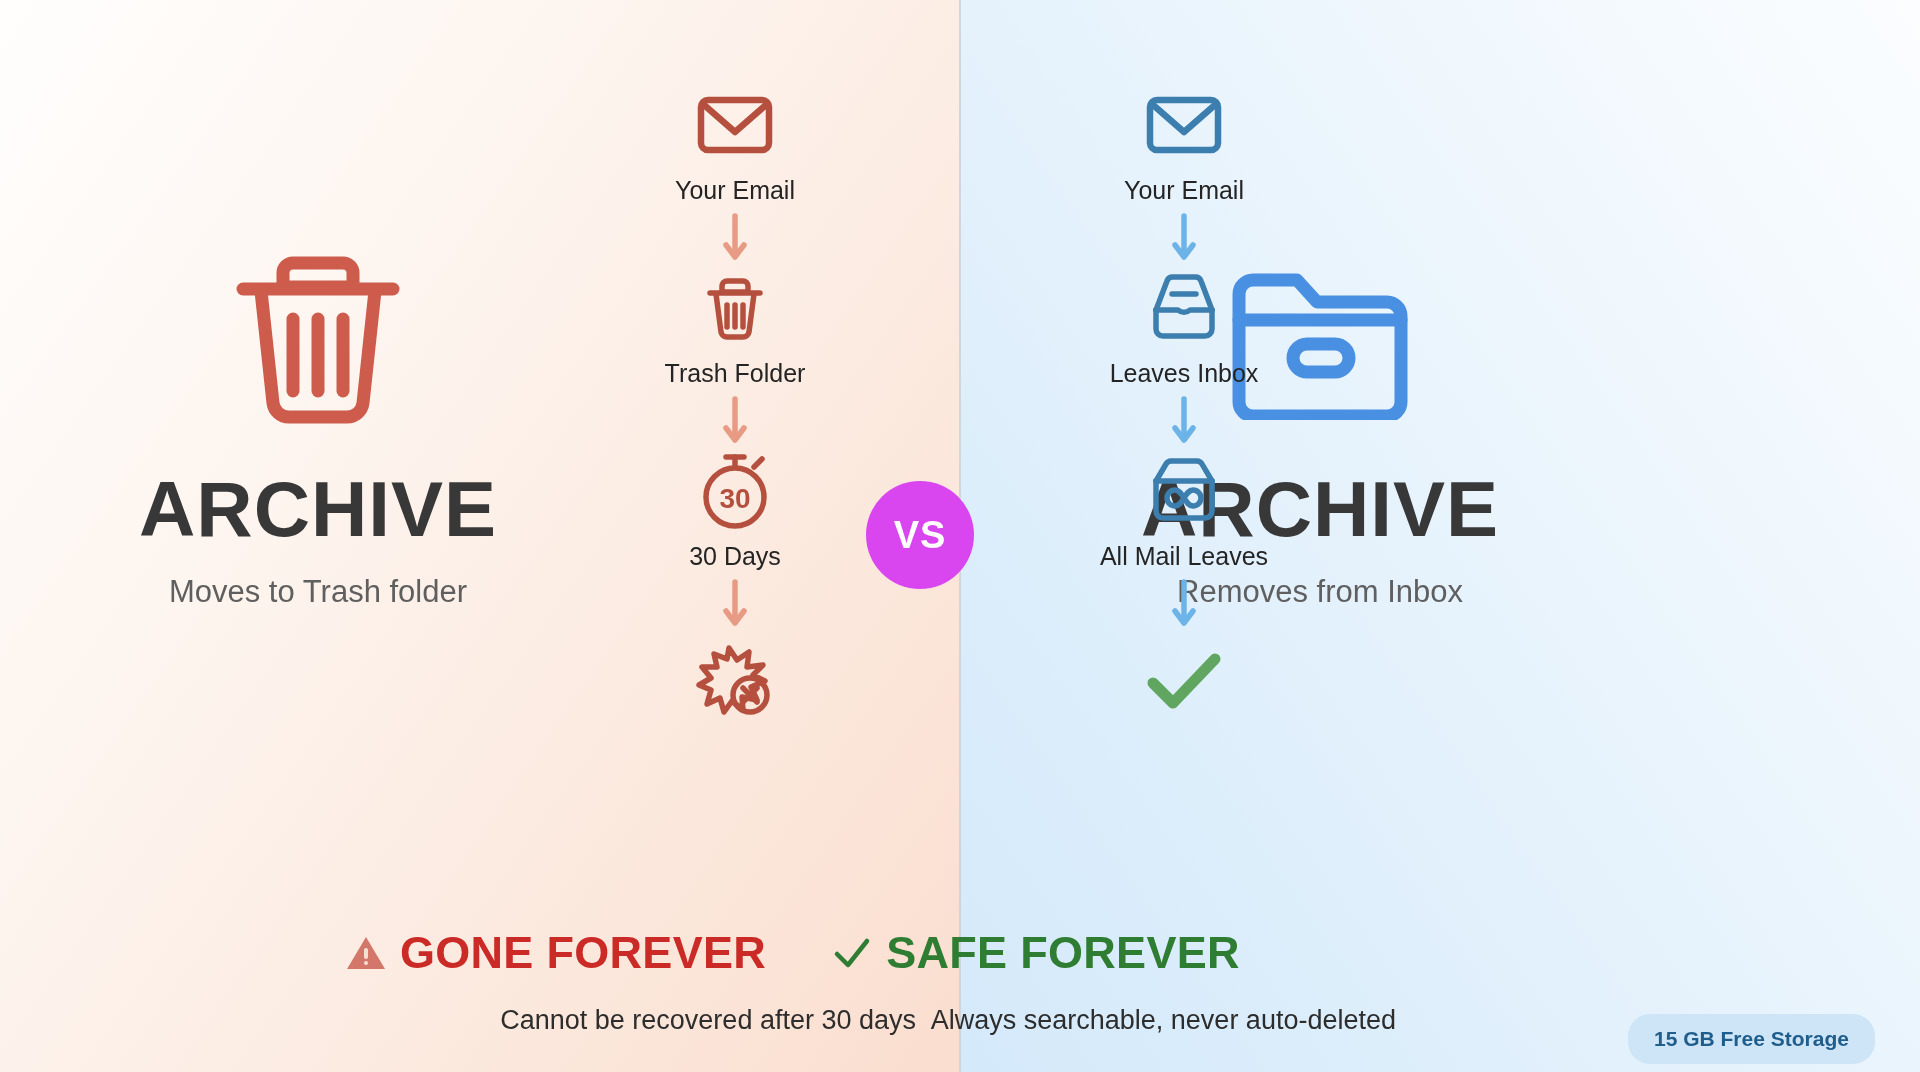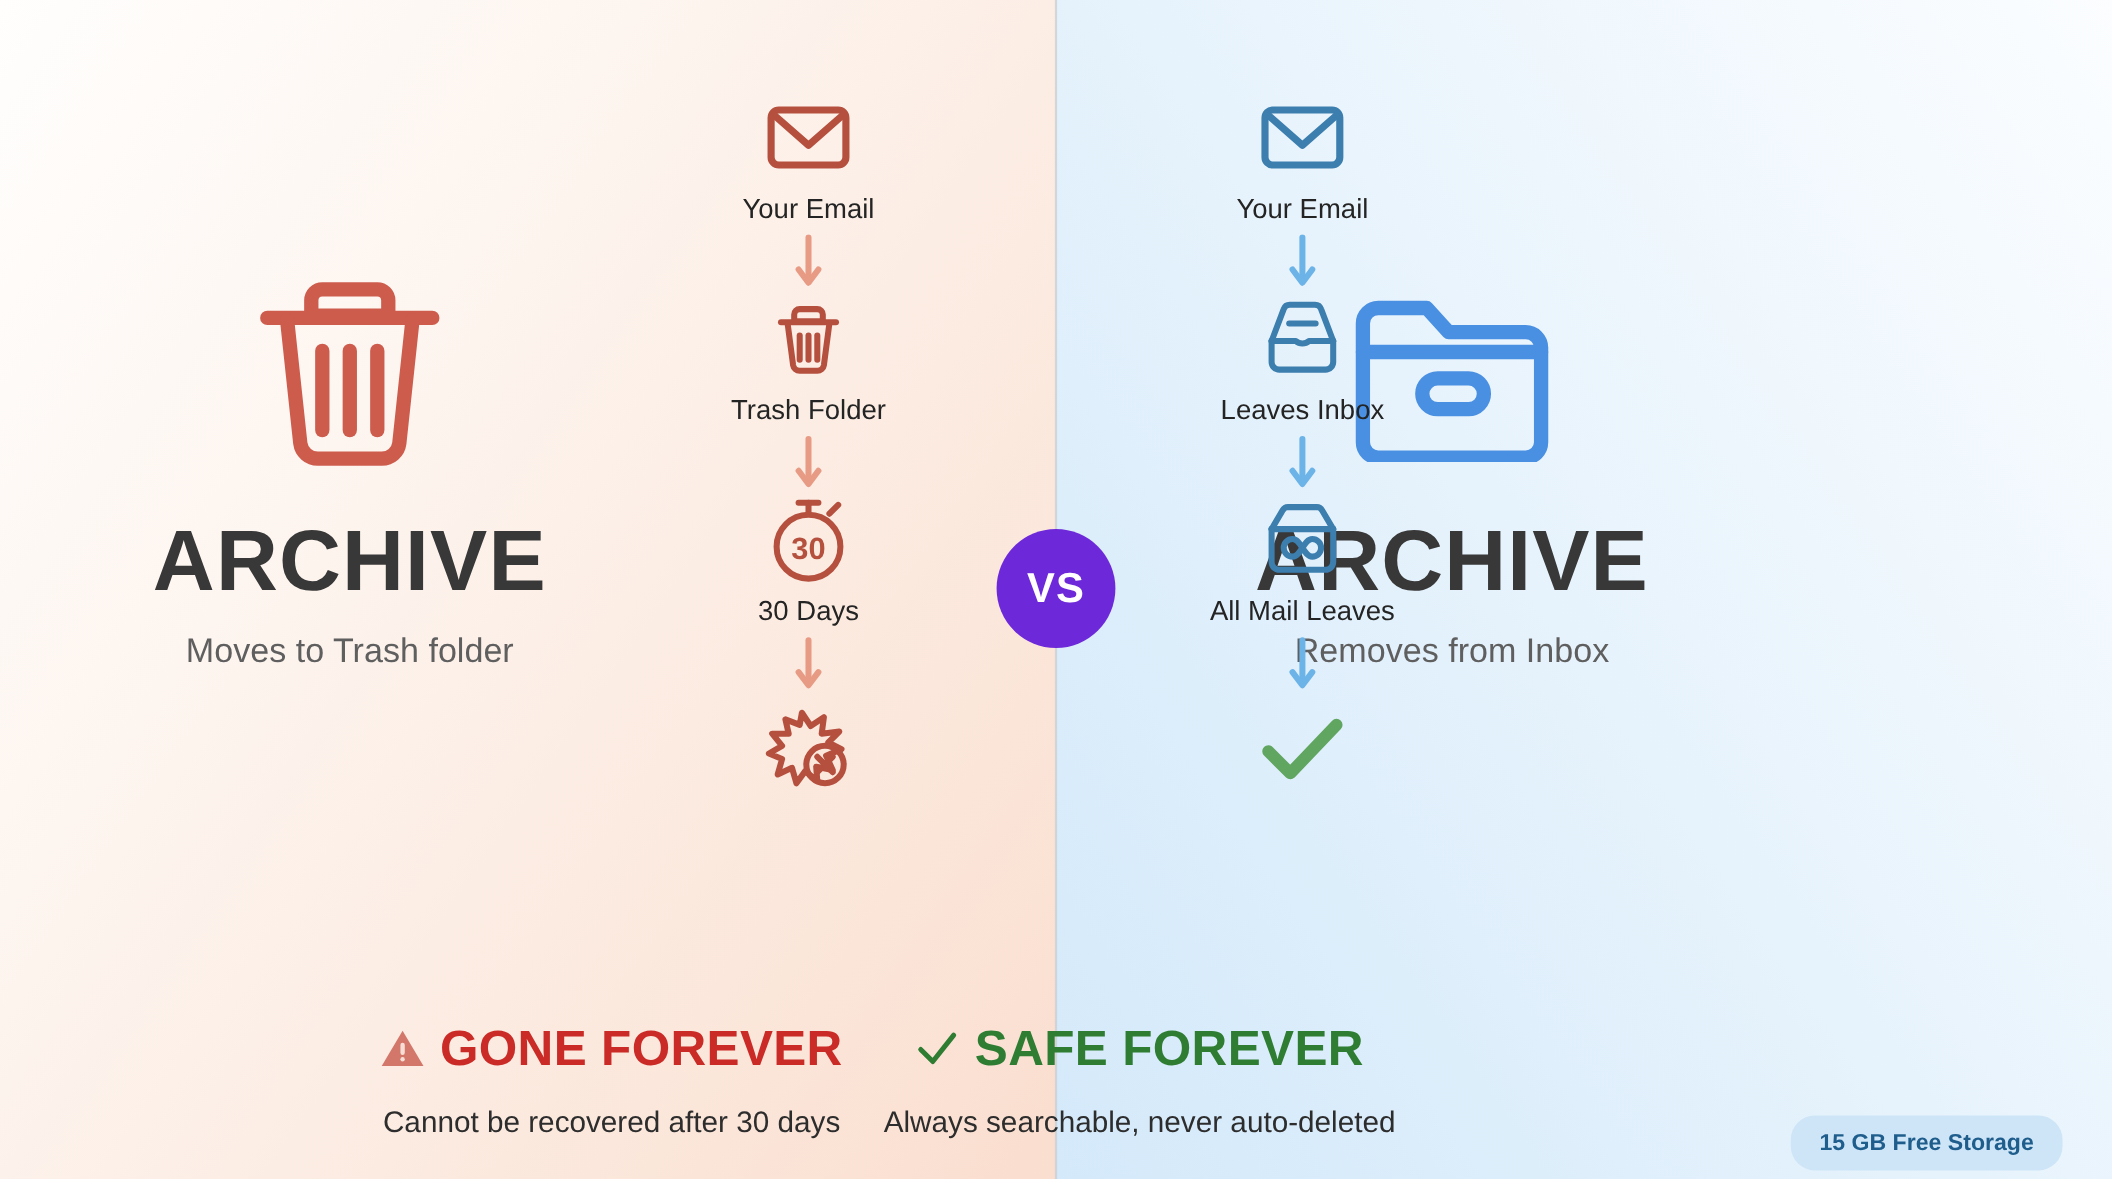--- a/index.html
+++ b/index.html
@@ -114,40 +114,40 @@
   .flow-final {
     height: 86px;
     display: flex;
     align-items: center;
     justify-content: center;
   }
 
   
   .vs-badge {
     position: absolute;
-    left: 906px;
+    left: 866px;
     top: 481px;
     width: 108px;
     height: 108px;
     border-radius: 50%;
-    background: #6d28d9;
+    background: #d946ef;
     display: flex;
     align-items: center;
     justify-content: center;
     color: #ffffff;
     font-size: 38px;
     font-weight: 700;
     letter-spacing: 1px;
   }
 
   
   .verdict {
     position: absolute;
     width: 720px;
-    text-align: center;
+    text-align: right;
   }
   .verdict-left  { left: 196px;  top: 930px; }
   .verdict-right { left: 676px;  top: 930px; }
 
   .verdict-head {
     display: flex;
     align-items: center;
     justify-content: center;
     gap: 14px;
     font-size: 45px;

